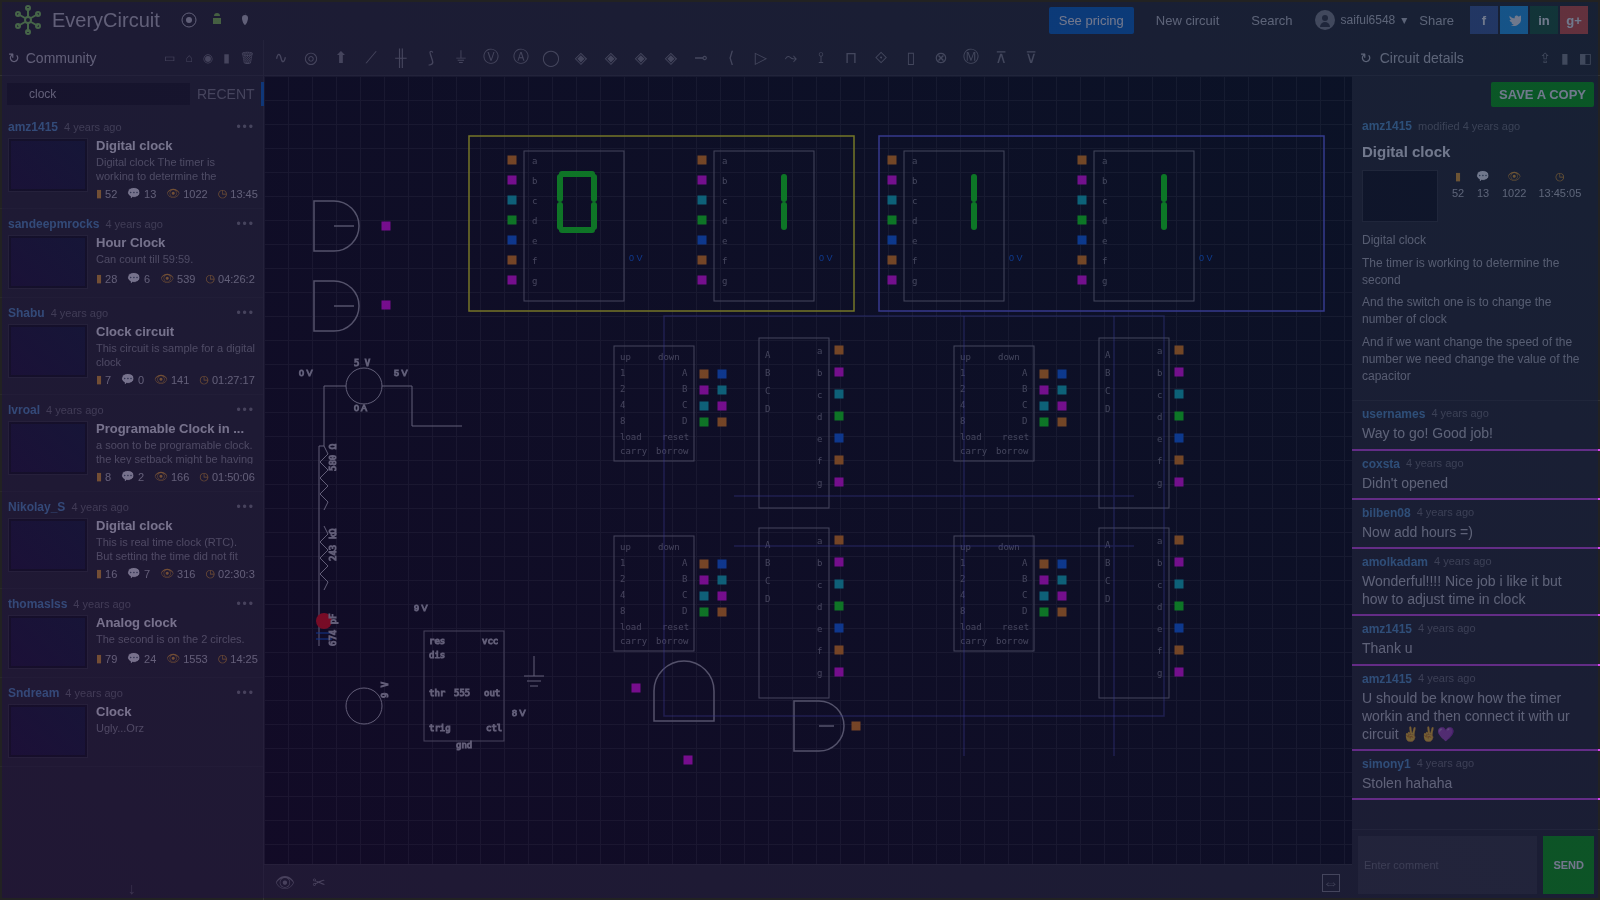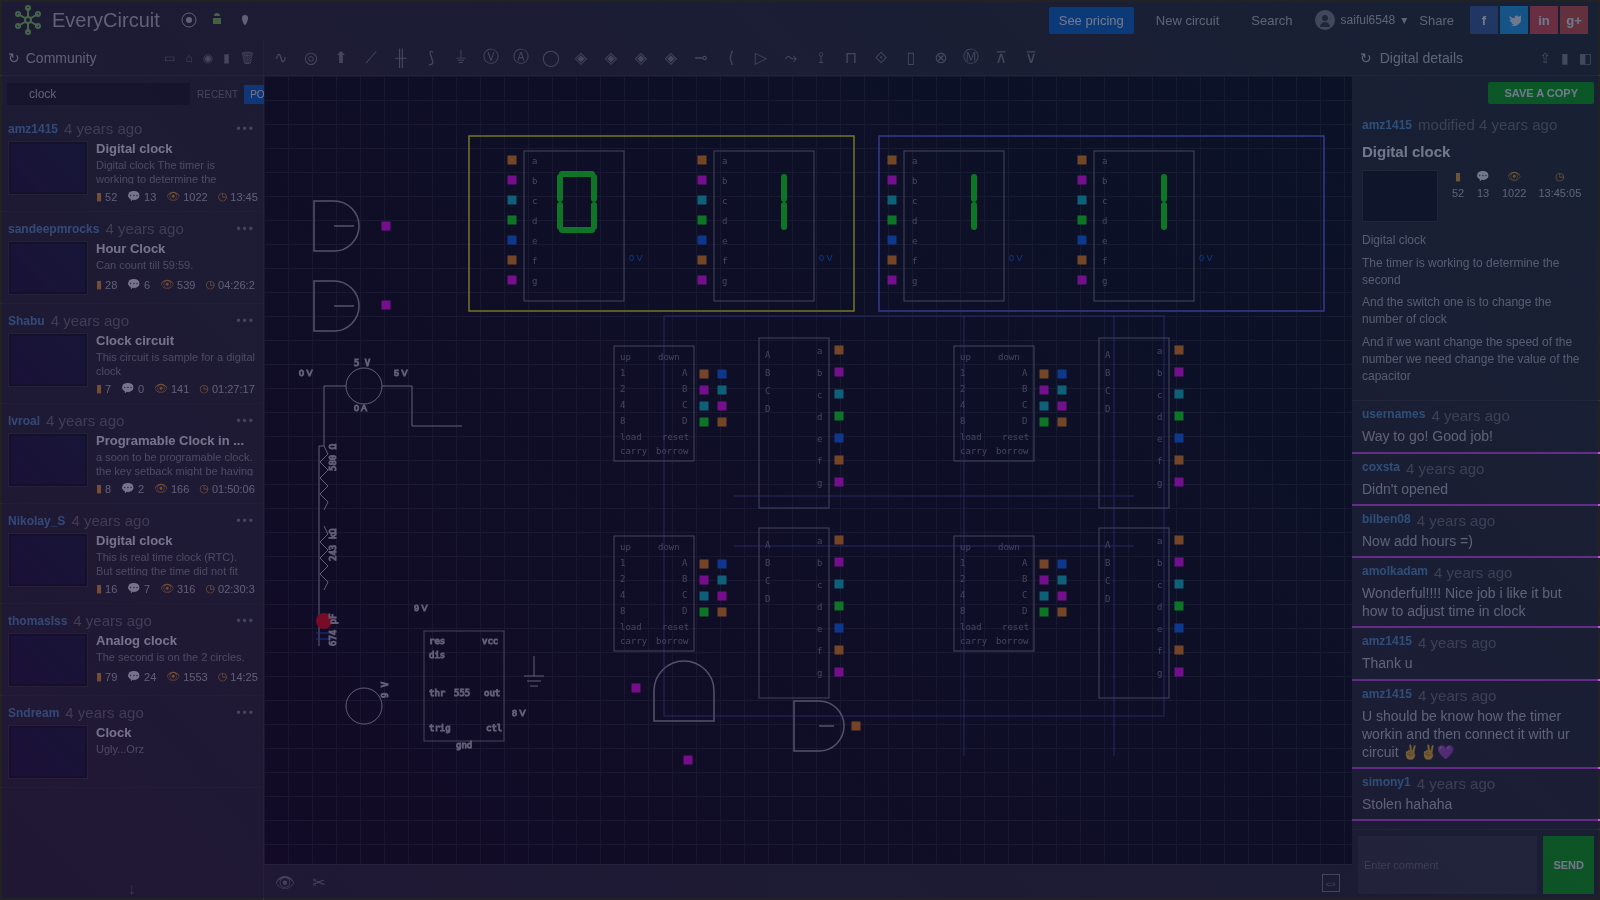--- a/index.html
+++ b/index.html
@@ -11,38 +11,38 @@
 .platform-icons{display:flex;gap:10px;margin-left:8px}
 .plat-icon{color:#ccc;width:18px;height:18px;display:flex;align-items:center;justify-content:center}
 .spacer{flex:1}
 .hbtn{color:#ccc;cursor:pointer;padding:6px 10px;font-size:13px}
 .hbtn.primary{background:#0066cc;color:#fff;border-radius:2px}
 .user-area{display:flex;align-items:center;gap:6px}
 .avatar{width:20px;height:20px;border-radius:50%;background:#888;display:flex;align-items:center;justify-content:center}
 .share-label{color:#ccc;margin-right:4px;font-size:13px}
 .social{display:flex;gap:2px}
 .socbtn{width:28px;height:28px;display:flex;align-items:center;justify-content:center;color:#fff;font-weight:bold;font-size:13px}
-.fb{background:#3b5998}.tw{background:#1da1f2}.in{background:#ef4444}.gp{background:#dd4b39}
+.fb{background:#3b5998}.tw{background:#1da1f2}.in{background:#14532d}.gp{background:#dd4b39}
 .main{display:flex;height:860px}
 .sidebar-left{width:264px;background:#222;border-right:1px solid #333;display:flex;flex-direction:column;position:relative}
 .sb-header{height:36px;display:flex;align-items:center;padding:0 8px;gap:8px;border-bottom:1px solid #333}
 .sb-title{display:flex;align-items:center;gap:6px;font-size:14px}
 .sb-icons{display:flex;gap:10px;margin-left:auto}
 .sb-icon{color:#888;cursor:pointer}
 .search-row{display:flex;padding:6px;gap:0;align-items:center}
 .search-input{flex:1;background:#111;border:1px solid #222;color:#ccc;padding:4px 6px 4px 22px;font-size:12px;position:relative}
 .search-wrap{position:relative;flex:1}
 .search-wrap::before{content:"⌕";position:absolute;left:6px;top:4px;color:#888;font-size:14px}
-.filter-btn{padding:4px 6px;font-size:10px;color:#888;cursor:pointer}
+.filter-btn{padding:4px 6px;font-size:14px;color:#888;cursor:pointer}
 .filter-btn.active{background:#06c;color:#fff}
 .list{flex:1;overflow-y:hidden;padding-bottom:20px}
 .card{padding:8px;border-bottom:1px solid #2a2a2a;position:relative}
 .card-head{display:flex;align-items:center;gap:6px;margin-bottom:4px}
 .author{color:#5599cc;font-weight:bold;font-size:12px}
-.timeago{color:#777;font-size:15px}
+.timeago{color:#777;font-size:11px}
 .dots{margin-left:auto;color:#888;letter-spacing:2px;cursor:pointer}
 .card-body{display:flex;gap:8px}
 .thumb{width:80px;height:54px;background:#0a0a0a;border:1px solid #333;flex-shrink:0;position:relative;overflow:hidden}
 .thumb-inner{position:absolute;inset:2px;background:linear-gradient(45deg,#201040,#102040);opacity:0.6}
 .card-info{flex:1;min-width:0}
 .card-title{color:#fff;font-size:13px;font-weight:bold;margin-bottom:2px;white-space:nowrap;overflow:hidden;text-overflow:ellipsis}
 .card-desc{color:#999;font-size:11px;line-height:1.3;max-height:26px;overflow:hidden}
 .card-stats{display:flex;gap:10px;margin-top:6px;font-size:11px}
 .stat{display:flex;align-items:center;gap:3px}
 .stat .ico{color:#f5a623}
@@ -53,21 +53,21 @@
 .toolbar{height:36px;background:#222;display:flex;align-items:center;padding:0 8px;gap:12px;border-bottom:1px solid #333}
 .tool-icon{color:#888;width:18px;height:18px;display:flex;align-items:center;justify-content:center;cursor:pointer;font-size:16px}
 .canvas{flex:1;background:#000;position:relative;overflow:hidden}
 .grid-bg{position:absolute;inset:0;background-image:linear-gradient(#1a1a1a 1px,transparent 1px),linear-gradient(90deg,#1a1a1a 1px,transparent 1px);background-size:24px 24px}
 .circuit-art{position:absolute;inset:0}
 .canvas-footer{height:36px;background:#222;display:flex;align-items:center;padding:0 12px;gap:16px;border-top:1px solid #333}
 .sidebar-right{width:248px;background:#222;display:flex;flex-direction:column}
 .sr-header{height:36px;display:flex;align-items:center;padding:0 8px;gap:8px;border-bottom:1px solid #333;font-size:14px}
 .sr-icons{display:flex;gap:10px;margin-left:auto}
 .save-row{padding:6px;display:flex;justify-content:flex-end}
-.save-btn{background:#0a0;color:#fff;padding:5px 16px;font-size:11px;font-weight:bold;cursor:pointer;border-radius:2px}
+.save-btn{background:#0a0;color:#fff;padding:5px 8px;font-size:13px;font-weight:bold;cursor:pointer;border-radius:2px}
 .detail-head{padding:6px 10px;display:flex;gap:6px;align-items:center;font-size:11px}
 .detail-title{padding:4px 10px 10px;color:#fff;font-size:15px;font-weight:bold}
 .detail-thumb-row{display:flex;padding:0 10px 10px;gap:14px;align-items:flex-start}
 .detail-thumb{width:76px;height:52px;background:#0a0a0a;border:1px solid #333}
 .detail-stats{display:flex;gap:12px;font-size:11px}
 .dstat{display:flex;flex-direction:column;align-items:center;gap:4px}
 .dstat .ico{color:#f5a623}
 .detail-body{padding:0 10px 10px;color:#bbb;font-size:12px;line-height:1.4}
 .detail-body p{margin-bottom:6px}
 .meta{padding:0 10px 10px;color:#777;font-size:11px}
@@ -707,21 +707,21 @@
       <span class="tool-icon">👁</span>
       <span class="tool-icon">✂</span>
       <div class="spacer"></div>
       <span class="tool-icon" style="border:1px solid #888;padding:2px 4px">⇔</span>
     </div>
   </div>
 
   <div class="sidebar-right">
     <div class="sr-header">
       <span>↻</span>
-      <span>Digital details</span>
+      <span>Circuit details</span>
       <div class="sr-icons">
         <span class="sb-icon">⇪</span>
         <span class="sb-icon">▮</span>
         <span class="sb-icon">◧</span>
       </div>
     </div>
     <div class="save-row">
       <span class="save-btn">SAVE A COPY</span>
     </div>
     <div class="detail-head">

